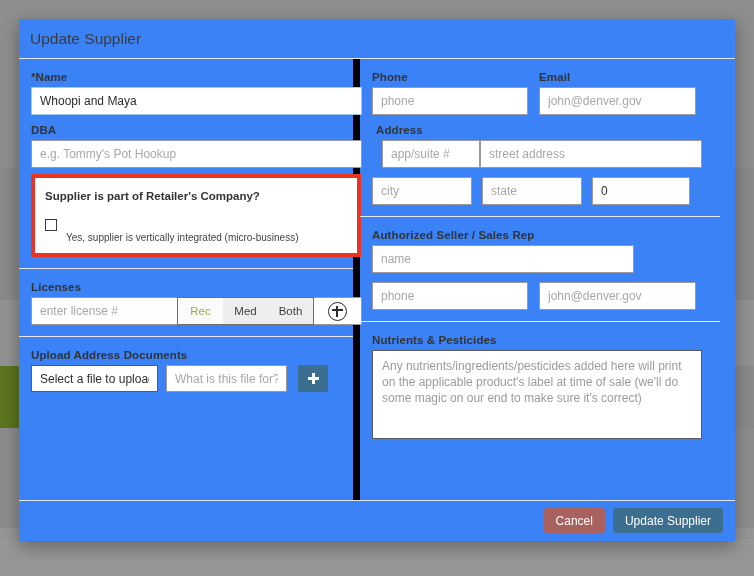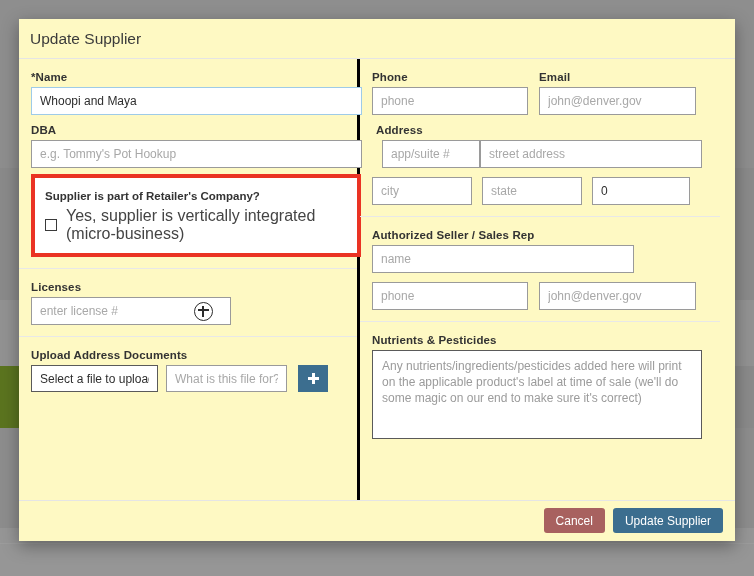--- a/index.html
+++ b/index.html
@@ -49,21 +49,21 @@
   }
   .bg-band.b5 { top: 528px; height: 48px; background: #969696; }
 
   
   .modal {
     position: absolute;
     left: 19px;
     top: 19px;
     width: 716px;
     height: 522px;
-    background: #fef9c3;
+    background: #3b82f6;
     box-shadow: 0 5px 16px rgba(0,0,0,0.35);
     box-sizing: border-box;
     overflow: hidden;
   }
   .modal-header {
     height: 40px;
     border-bottom: 1px solid #e5e5e5;
     display: flex;
     align-items: center;
     padding-left: 11px;
@@ -79,21 +79,21 @@
     display: flex;
     height: 441px;
     box-sizing: border-box;
   }
   .col {
     box-sizing: border-box;
     position: relative;
   }
   .col-left {
     width: 341px;
-    border-right: 3px solid #000000;
+    border-right: 7px solid #000000;
     padding: 0;
   }
   .col-right {
     width: 360px;
     padding: 0;
   }
 
   .section {
     padding: 12px 12px 11px 12px;
     box-sizing: border-box;
@@ -156,22 +156,23 @@
   .checkbox {
     width: 12px;
     height: 12px;
     border: 1px solid #3a3a3a;
     background: #fff;
     box-sizing: border-box;
     margin-right: 9px;
     flex: none;
   }
   .check-label {
-    font-size: 16px;
+    font-size: 10px;
     color: #444444;
+    margin-top: 25px;
   }
 
   
   .license-row {
     display: flex;
     align-items: stretch;
     width: 331px;
     height: 28px;
   }
   .license-inp {
@@ -334,20 +335,25 @@
             <span class="checkbox"></span>
             <span class="check-label">Yes, supplier is vertically integrated (micro-business)</span>
           </div>
         </div>
       </div>
 
       <div class="section divided">
         <div class="field-label">Licenses</div>
         <div class="license-row">
           <input class="inp license-inp" type="text" placeholder="enter license #" style="">
+          <div class="seg">
+            <div class="seg-item active">Rec</div>
+            <div class="seg-item">Med</div>
+            <div class="seg-item">Both</div>
+          </div>
           <div class="addbtn">
             <span class="circle-plus"></span>
           </div>
         </div>
       </div>
 
       <div class="section divided">
         <div class="field-label">Upload Address Documents</div>
         <div class="upload-row">
           <input class="inp upload-file" type="text" value="Select a file to upload" style="">

